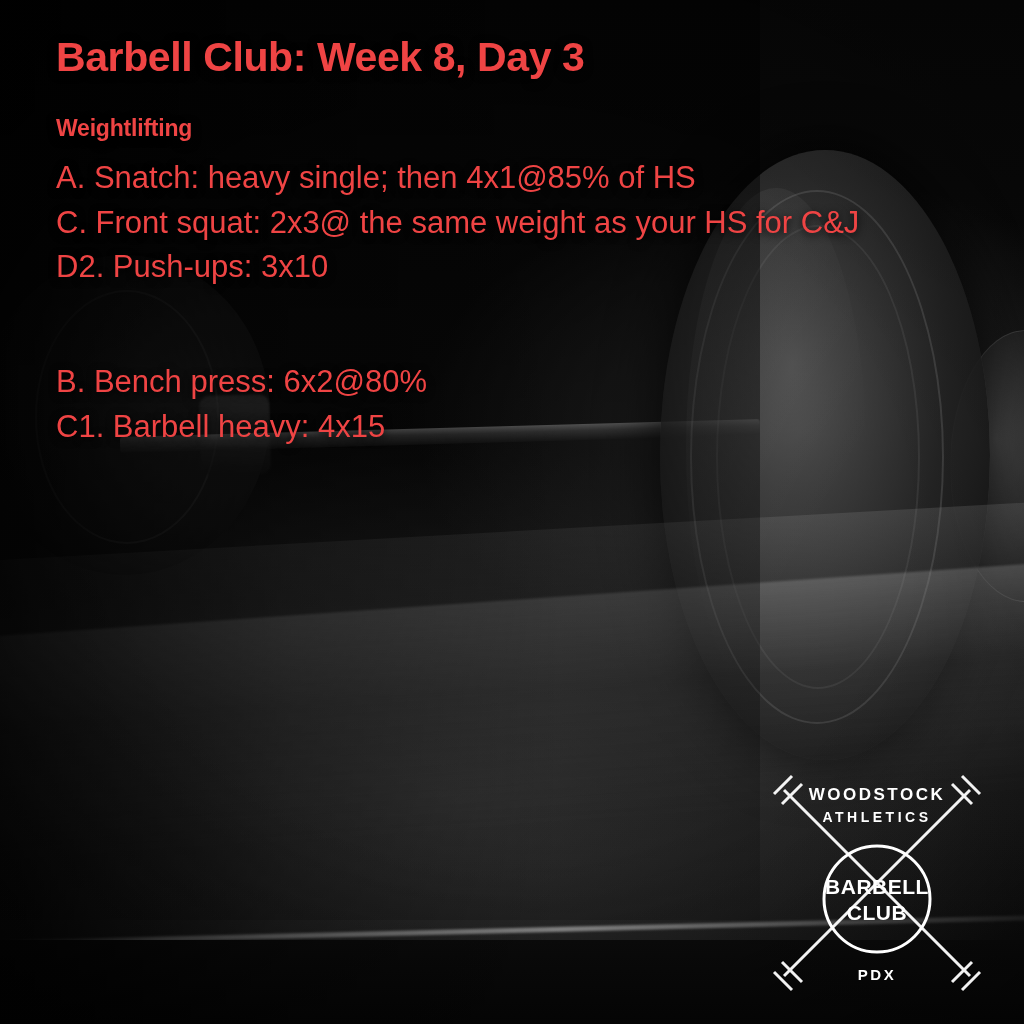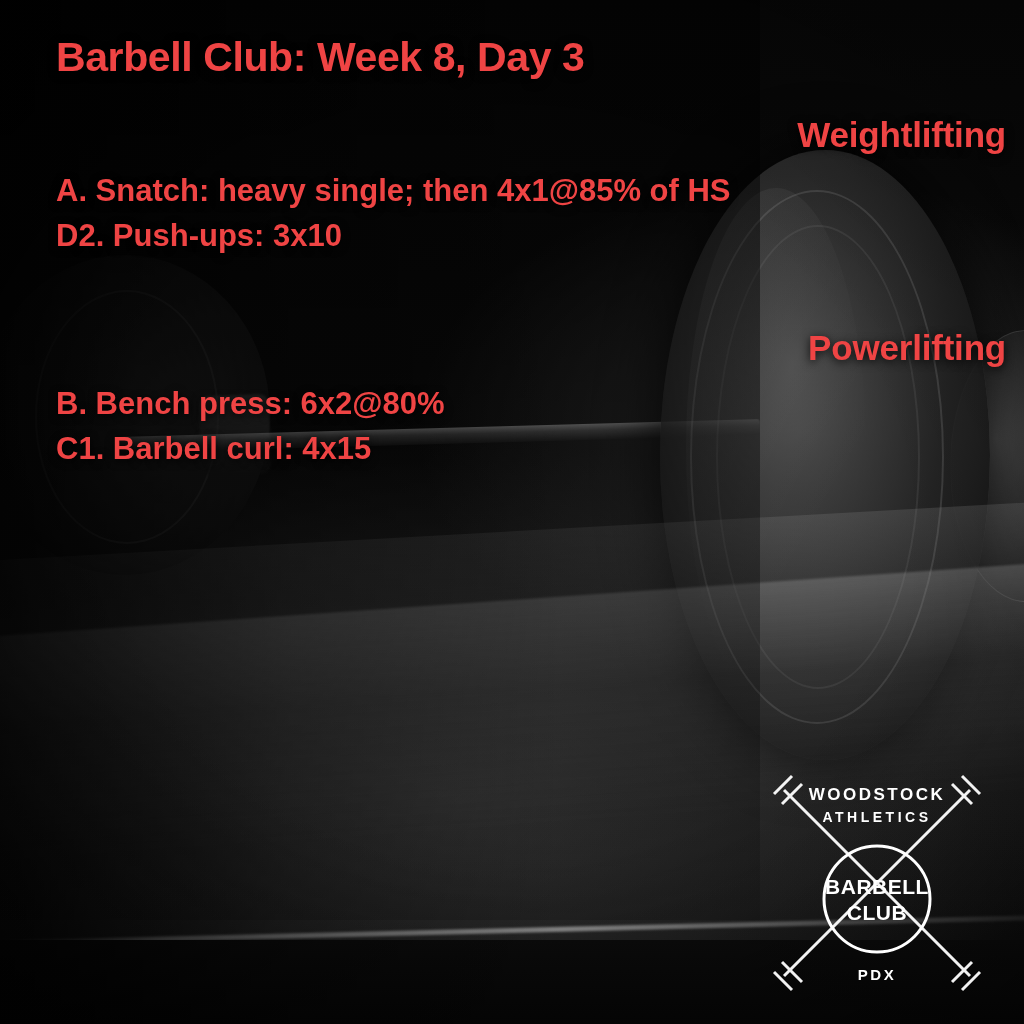--- a/index.html
+++ b/index.html
@@ -165,30 +165,29 @@
   .poster-title {
     font-size: 41px;
     font-weight: bold;
     letter-spacing: -0.4px;
     line-height: 1.15;
     margin: 0 0 34px 0;
     text-shadow: 0 2px 10px rgba(0,0,0,0.9);
   }
   .section { margin-bottom: 18px; }
   .section-heading {
-    font-size: 35px;
+    font-size: 23px;
     font-weight: bold;
     letter-spacing: -0.2px;
     margin: 0 0 14px 0;
     text-shadow: 0 2px 10px rgba(0,0,0,0.9);
-    text-align: right;
   }
   .item {
     font-size: 31px;
-    font-weight: 700;
+    font-weight: 400;
     line-height: 1.44;
     margin: 0;
     text-shadow: 0 2px 9px rgba(0,0,0,0.95);
     max-width: 960px;
   }
   .spacer { height: 52px; }
 
   
   .logo {
     position: absolute;
@@ -224,29 +223,29 @@
   <div class="vignette"></div>
   <div class="text-scrim"></div>
 
   <div class="content">
 
     <h1 class="poster-title">Barbell Club: Week 8, Day 3</h1>
 
     <div class="section">
       <h2 class="section-heading">Weightlifting</h2>
       <p class="item">A. Snatch: heavy single; then 4x1@85% of HS</p>
+      <p class="item">C. Front squat: 2x3@ the same weight as your HS for C&amp;J</p>
       <p class="item">D2. Push-ups: 3x10</p>
     </div>
 
     <div class="spacer"></div>
 
     <div class="section">
-      <h2 class="section-heading">Powerlifting</h2>
       <p class="item">B. Bench press: 6x2@80%</p>
-      <p class="item">C1. Barbell curl: 4x15</p>
+      <p class="item">C1. Barbell heavy: 4x15</p>
     </div>
 
   </div>
 
   <div class="logo">
     <svg width="230" height="230" viewBox="0 0 230 230" xmlns="http://www.w3.org/2000/svg">
 
       <g stroke="#ffffff" stroke-width="3" fill="none" opacity="0.95">
         <line x1="22" y1="22" x2="208" y2="208"></line>
         <line x1="208" y1="22" x2="22" y2="208"></line>

